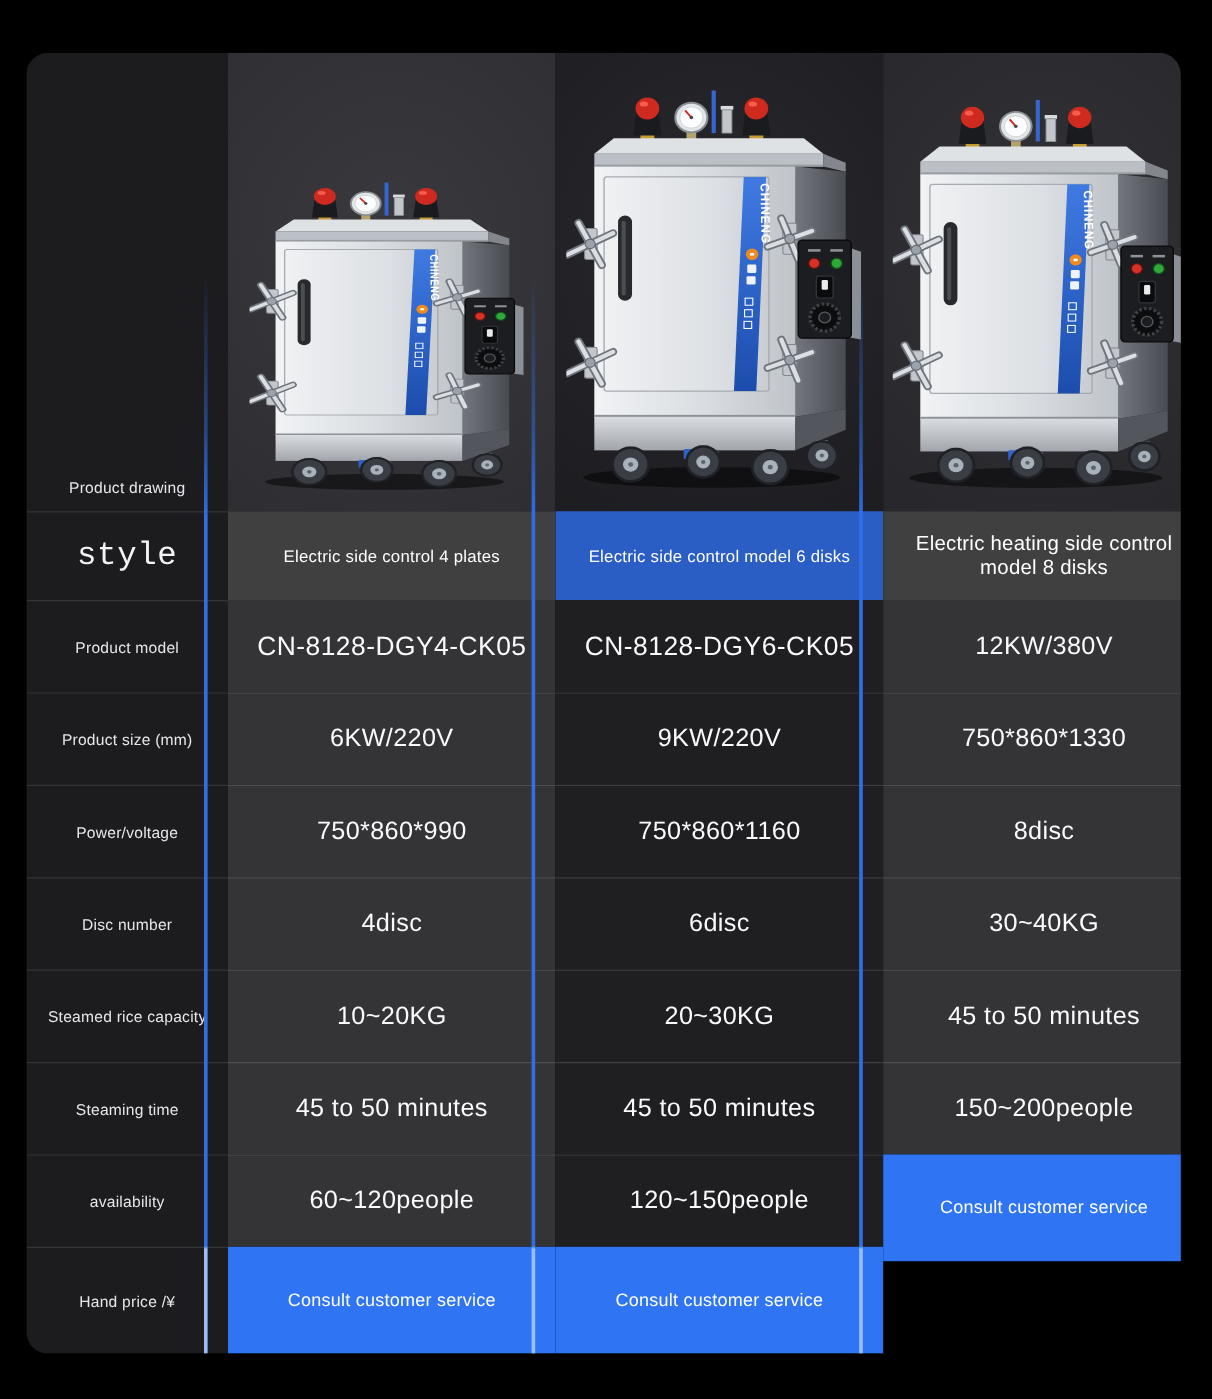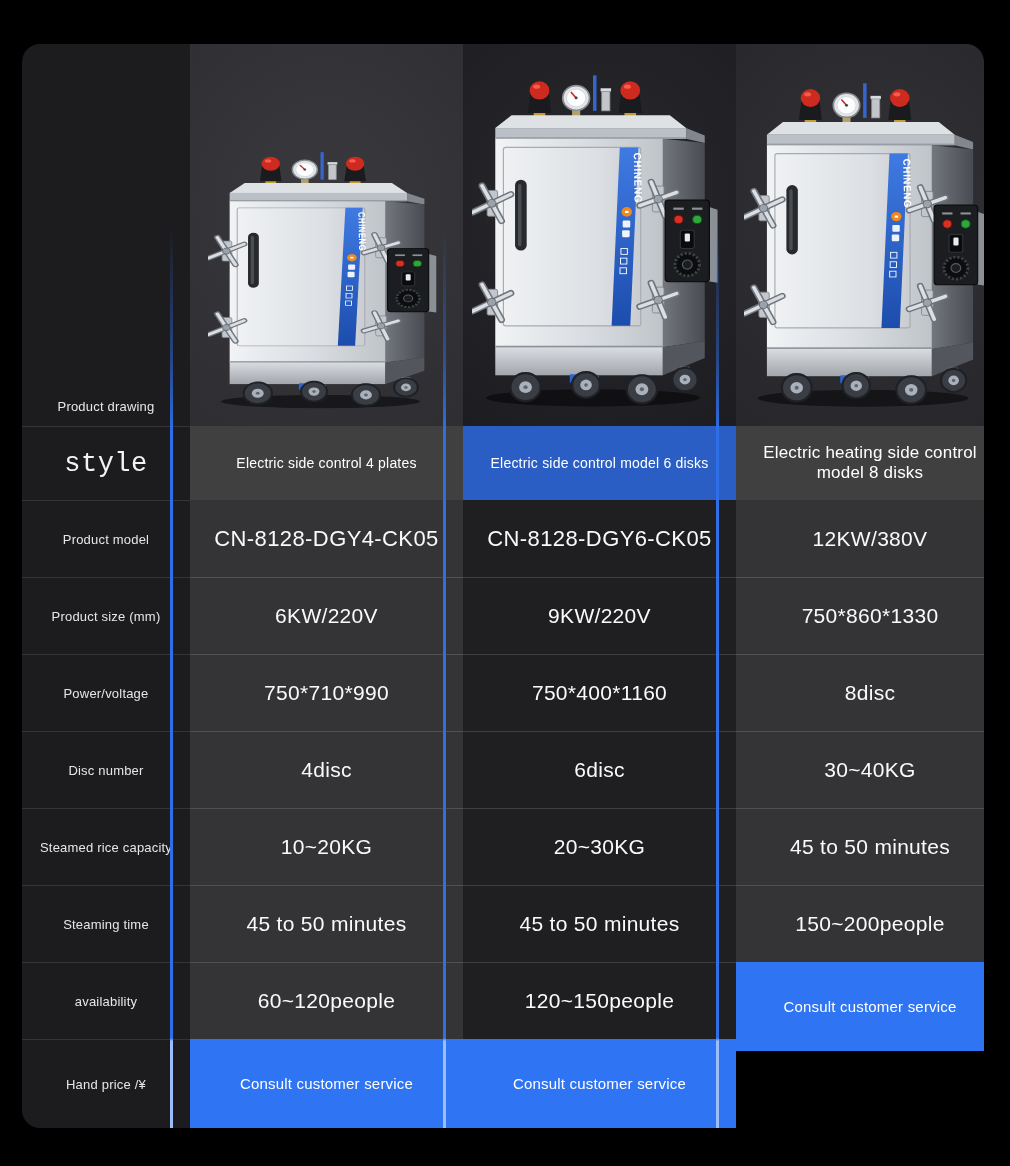--- a/index.html
+++ b/index.html
@@ -229,38 +229,38 @@
 
     <div class="col pcol c1">
       <div class="cell r-img">
         <svg class="machine m1" viewBox="0 0 220 320" preserveAspectRatio="none">
             <use href="#machine-sym"></use>
           </svg>
       </div>
       <div class="cell r-style">Electric side control 4 plates</div>
       <div class="cell r-data big">CN-8128-DGY4-CK05</div>
       <div class="cell r-data">6KW/220V</div>
-      <div class="cell r-data">750*710*990</div>
+      <div class="cell r-data">750*860*990</div>
       <div class="cell r-data">4disc</div>
       <div class="cell r-data">10~20KG</div>
       <div class="cell r-data">45 to 50 minutes</div>
       <div class="cell r-data">60~120people</div>
       <div class="cell r-price">Consult customer service</div>
     </div>
 
     <div class="col pcol c2">
       <div class="cell r-img">
         <svg class="machine m2" viewBox="0 0 220 320" preserveAspectRatio="none">
             <use href="#machine-sym"></use>
           </svg>
       </div>
       <div class="cell r-style">Electric side control model 6 disks</div>
       <div class="cell r-data big">CN-8128-DGY6-CK05</div>
       <div class="cell r-data">9KW/220V</div>
-      <div class="cell r-data">750*400*1160</div>
+      <div class="cell r-data">750*860*1160</div>
       <div class="cell r-data">6disc</div>
       <div class="cell r-data">20~30KG</div>
       <div class="cell r-data">45 to 50 minutes</div>
       <div class="cell r-data">120~150people</div>
       <div class="cell r-price">Consult customer service</div>
     </div>
 
     <div class="col pcol c3">
       <div class="cell r-img">
         <svg class="machine m3" viewBox="0 0 220 320" preserveAspectRatio="none">

